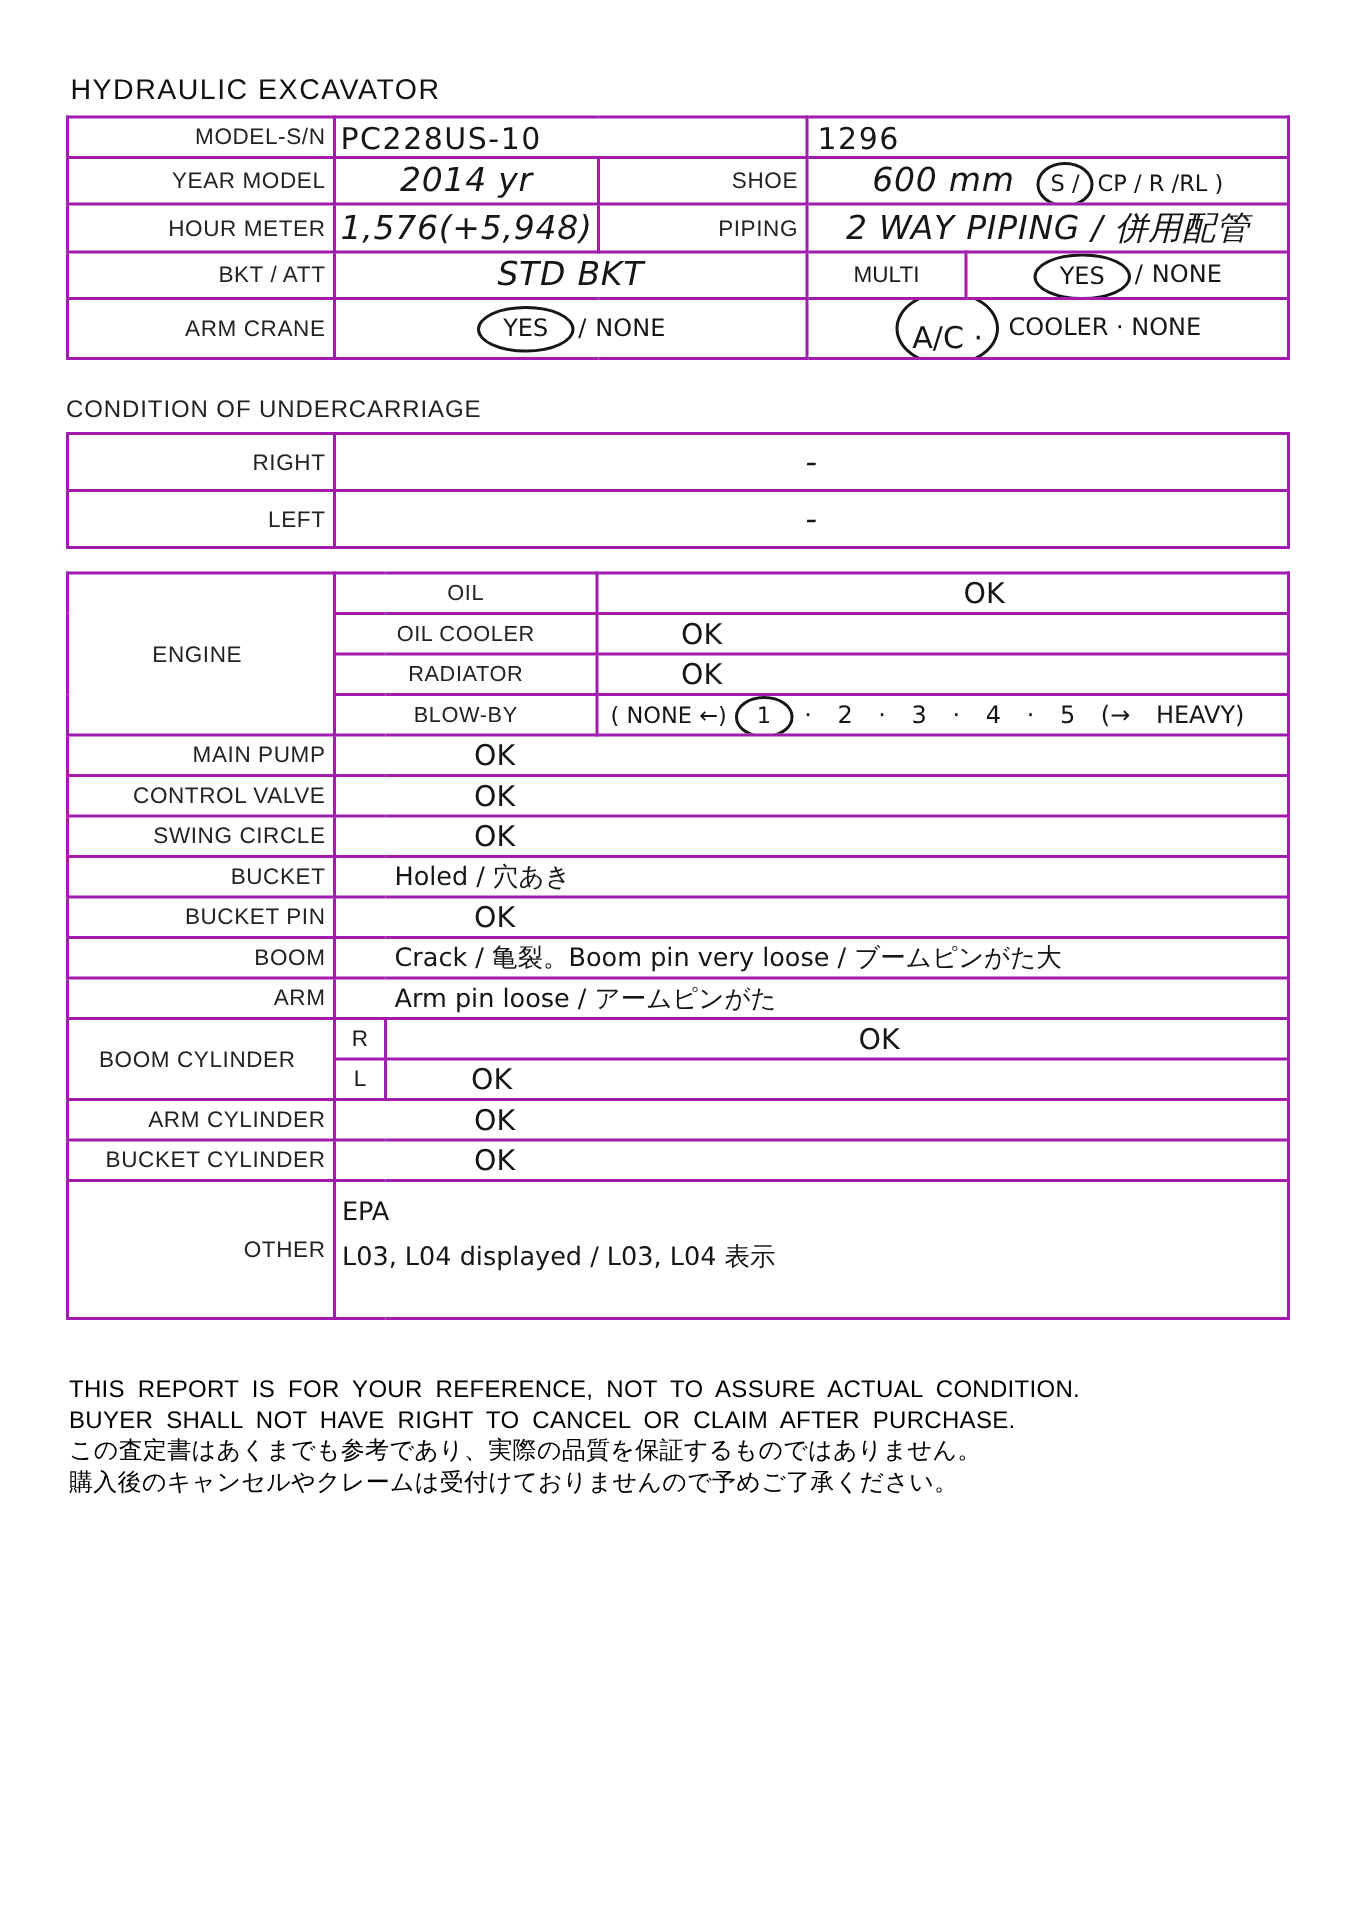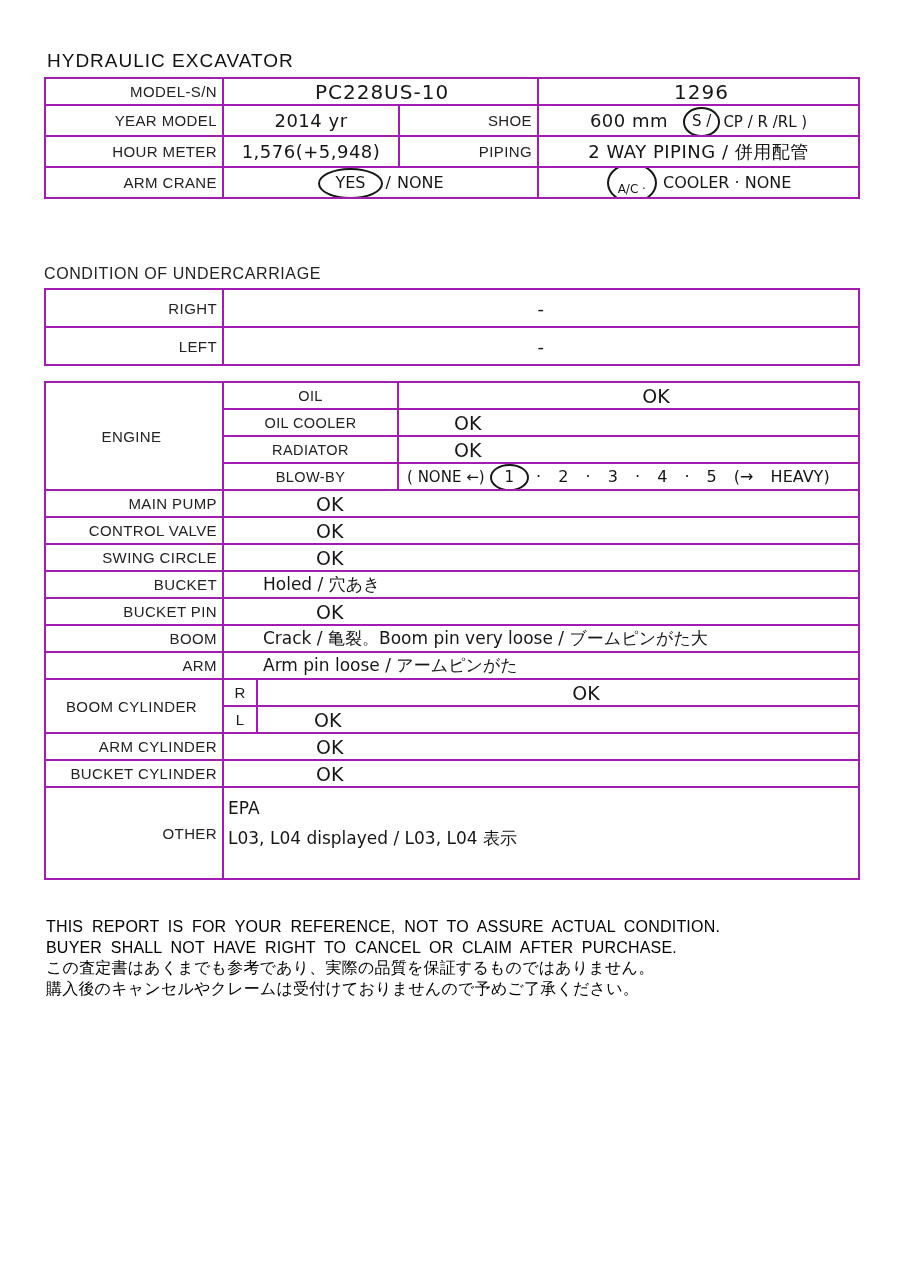--- a/index.html
+++ b/index.html
@@ -26,40 +26,40 @@
   tr.sub-first > td{border-top-width:2px;text-align:center;}
   tr.sub-last > td{border-bottom-width:2px;}
   .spec-tbl{left:44px;top:77px;width:814px;}
   .uc-tbl{left:44px;top:288px;width:814px;}
   .cond-tbl{left:44px;top:381px;width:814px;}
   
   .lbl{font-size:15px;text-align:right;padding-right:5px;letter-spacing:.4px;color:#232323;}
   .lbl-sm{font-size:14.5px;}
   .valfont{font-family:"DejaVu Sans",sans-serif;color:#161616;}
   .v-big{font-size:20px;letter-spacing:1px;}
-  .v-med{font-size:18px;letter-spacing:.5px;}
+  .v-med{font-size:22px;letter-spacing:.5px;font-style:italic;}
   .v-std{font-size:16px;}
-  .t-left{text-align:center;}
+  .t-left{text-align:left;}
   .t-center{text-align:center;}
   .pl2{padding-left:3px;}
   .pl6{padding-left:6px;}
   .ok-ind{padding-left:92px;font-size:19px;}
   .eng-ind{padding-left:55px;font-size:19px;}
   .cyl-ind{padding-left:56px;font-size:19px;}
   .txt-ind{padding-left:39px;font-size:17px;}
   .sub-lbl{font-size:14.5px;text-align:center;letter-spacing:.4px;color:#232323;}
   .rl{font-size:15px;text-align:center;font-family:"Liberation Sans",sans-serif;}
   
   .circ{
     display:inline-block;border:2px solid #171717;border-radius:50%;
     margin:-6px 1px;vertical-align:middle;text-align:center;line-height:1.25;
   }
   .circ-s{padding:3px 7px 4px;font-size:15px;}
   .circ-yes{padding:3px 15px 4px;font-size:16px;}
-  .circ-ac{padding:17px 9px 4px;font-size:12px;}
+  .circ-ac{padding:17px 9px 4px;font-size:20px;}
   .circ-1{padding:2px 13px 3px;font-size:15px;}
   .sep{display:inline-block;margin:0 6px 0 2px;}
   .gap-r{margin-right:14px;}
   .shoe-suffix{font-size:15px;margin-left:2px;}
   .blowby-cell{padding-left:8px;font-size:15px;white-space:nowrap;}
   .blowby-suffix{font-size:16px;word-spacing:12px;margin-left:6px;}
   .blowby-prefix{margin-right:4px;}
   .other-val{vertical-align:top;padding:5px 0 0 4px;line-height:30px;font-size:17px;}.h31{height:31px;}.h36{height:38px;}
   .hc27{height:27px;}.h92{height:92px;}
   
@@ -96,20 +96,28 @@
       <span class="v-med gap-r">600 mm</span><span class="circ circ-s"><span>S /</span></span><span class="shoe-suffix">CP / R /RL )</span>
     </td>
   </tr>
   <tr class="maj h31">
     <td class="lbl"><span>HOUR METER</span></td>
     <td class="valfont v-med t-center"><span>1,576(+5,948)</span></td>
     <td class="lbl"><span>PIPING</span></td>
     <td colspan="2" class="valfont v-med t-center"><span>2 WAY PIPING / 併用配管</span></td>
   </tr>
   <tr class="maj h31">
+    <td class="lbl"><span>BKT / ATT</span></td>
+    <td colspan="2" class="valfont v-med t-center"><span>STD BKT</span></td>
+    <td class="lbl-sm t-center" style="font-size:15px;text-align:center"><span>MULTI</span></td>
+    <td class="valfont v-std t-center">
+      <span class="circ circ-yes"><span>YES</span></span><span class="sep">/</span><span>NONE</span>
+    </td>
+  </tr>
+  <tr class="maj h31">
     <td class="lbl"><span>ARM CRANE</span></td>
     <td colspan="2" class="valfont v-std t-center">
       <span class="circ circ-yes"><span>YES</span></span><span class="sep">/</span><span>NONE</span>
     </td>
     <td colspan="2" class="valfont v-std t-center">
       <span class="circ circ-ac"><span>A/C ·</span></span> <span>COOLER · NONE</span>
     </td>
   </tr>
 </tbody>
   </table>

